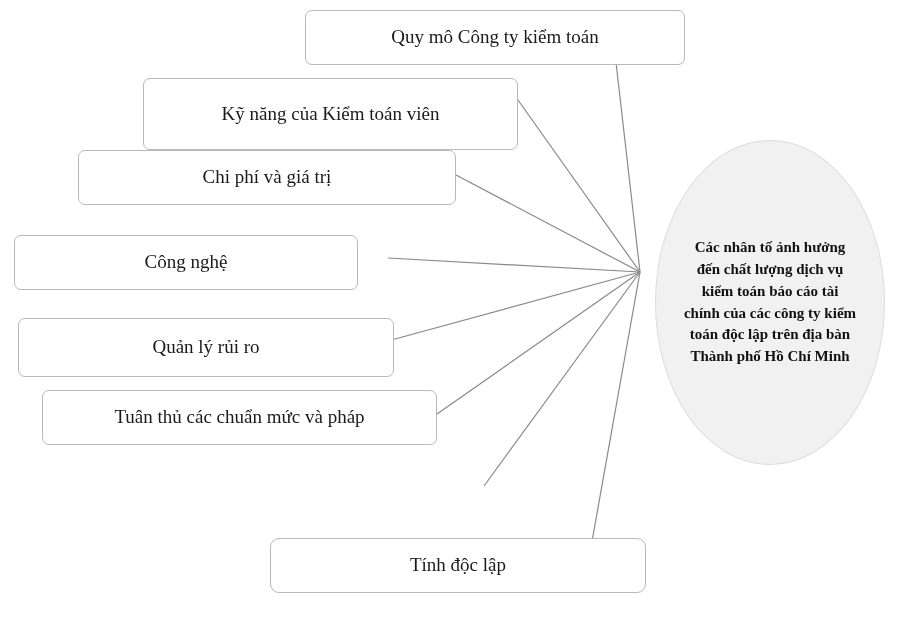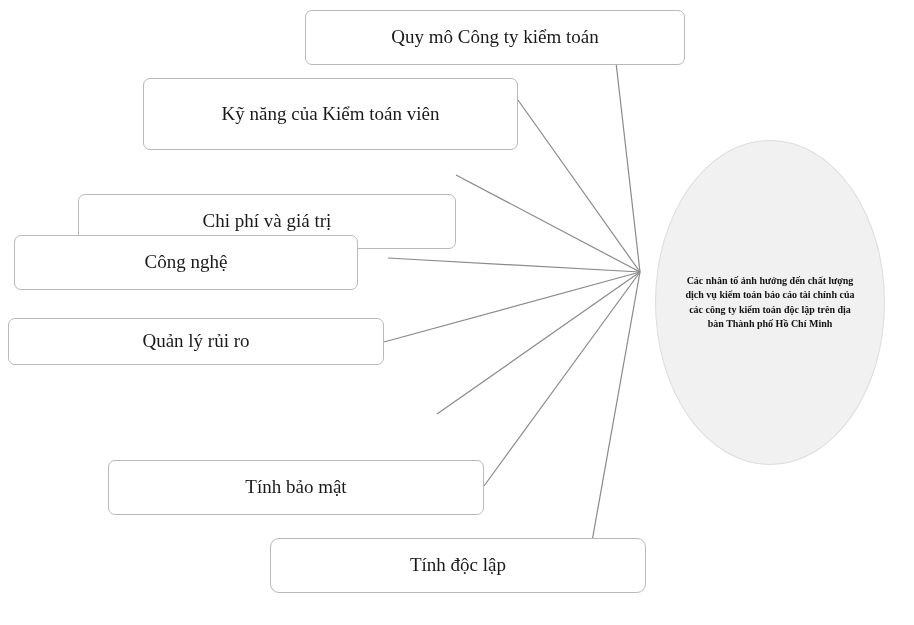--- a/index.html
+++ b/index.html
@@ -43,21 +43,21 @@
     position: absolute;
     box-sizing: border-box;
     border: 1px solid #dcdcdc;
     background: #f1f1f1;
     border-radius: 50%;
     display: flex;
     align-items: center;
     justify-content: center;
     text-align: center;
     color: #111111;
-    font-size: 10px;
+    font-size: 15px;
     line-height: 1.45;
     font-weight: bold;
     padding: 0 26px;
   }
 </style>
 </head>
 <body>
 
 <div id="canvas">
 
@@ -75,36 +75,36 @@
   </svg>
 
   <div class="node" style="left:305px; top:10px; width:380px; height:55px;">
     <span>Quy mô Công ty kiểm toán</span>
   </div>
 
   <div class="node" style="left:143px; top:78px; width:375px; height:72px;">
     <span>Kỹ năng của Kiểm toán viên</span>
   </div>
 
-  <div class="node" style="left:78px; top:150px; width:378px; height:55px;margin-top:44px;">
+  <div class="node" style="left:78px; top:150px; width:378px; height:55px;">
     <span>Chi phí và giá trị</span>
   </div>
 
   <div class="node" style="left:14px; top:235px; width:344px; height:55px;">
     <span>Công nghệ</span>
   </div>
 
-  <div class="node" style="left:8px; top:318px; width:376px; height:47px;">
+  <div class="node" style="left:18px; top:318px; width:376px; height:59px;">
     <span>Quản lý rủi ro</span>
   </div>
 
+  <div class="node" style="left:42px; top:390px; width:395px; height:55px;">
+    <span>Tuân thủ các chuẩn mức và pháp</span>
+  </div>
 
-  <div class="node" style="left:108px; top:460px; width:376px; height:55px;">
-    <span>Tính bảo mật</span>
-  </div>
 
   <div class="node" style="left:270px; top:538px; width:376px; height:55px;border-radius:9px;">
     <span>Tính độc lập</span>
   </div>
 
   <div class="hub" style="left:655px; top:140px; width:230px; height:325px;">
     <span>Các nhân tố ảnh hưởng đến chất lượng dịch vụ kiểm toán báo cáo tài chính của các công ty kiểm toán độc lập trên địa bàn Thành phố Hồ Chí Minh</span>
   </div>
 
 </div>

